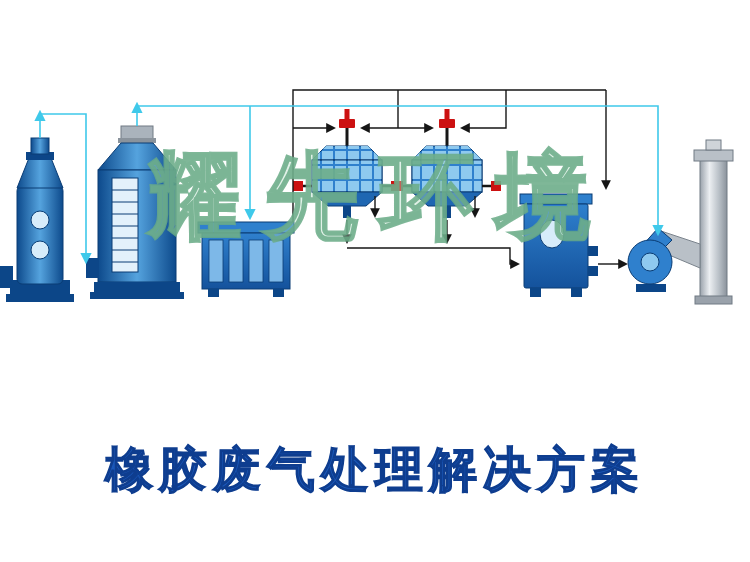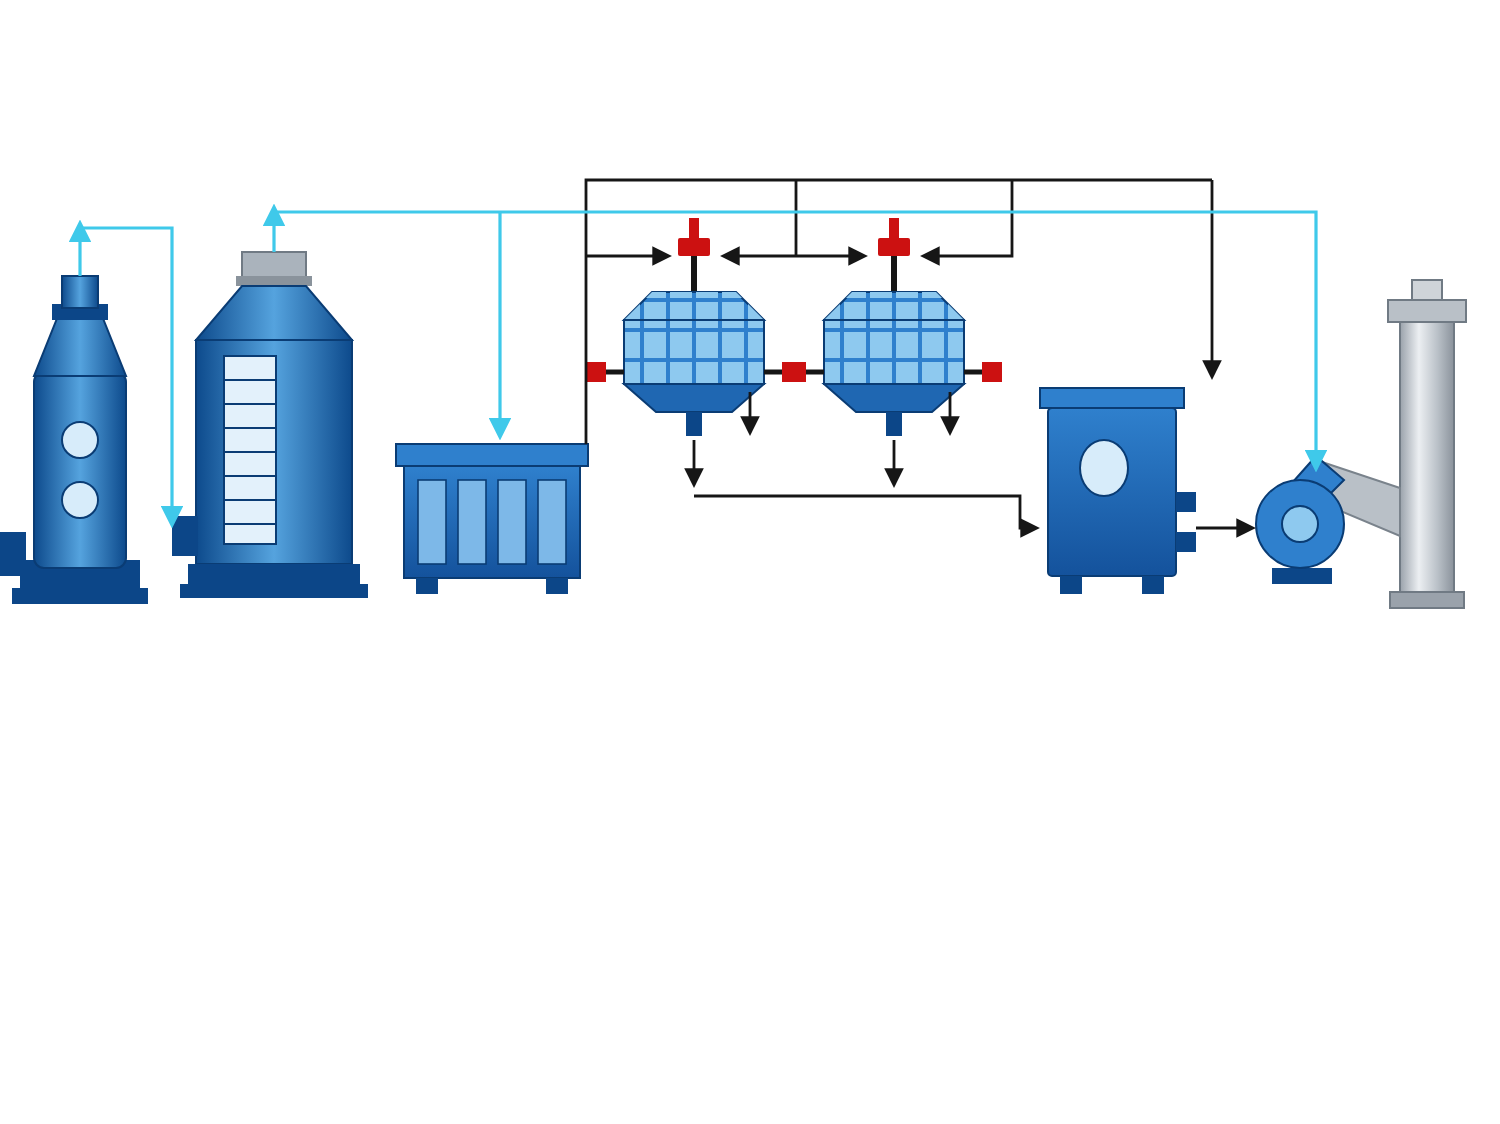--- a/index.html
+++ b/index.html
@@ -158,15 +158,17 @@
 
     <g fill="none" stroke="#3fc9ea" stroke-width="1.6">
       <polyline points="40,138 40,112" marker-end="url(#aC)"></polyline>
       <polyline points="40,114 86,114 86,262" marker-end="url(#aC)"></polyline>
       <polyline points="137,126 137,104" marker-end="url(#aC)"></polyline>
       <polyline points="137,106 658,106 658,234" marker-end="url(#aC)"></polyline>
       <polyline points="250,106 250,218" marker-end="url(#aC)"></polyline>
     </g>
   </svg>
 
+  <div class="watermark">耀先环境</div>
 
+  <div class="title">橡胶废气处理解决方案</div>
 
 </div>
 
 </body></html>

